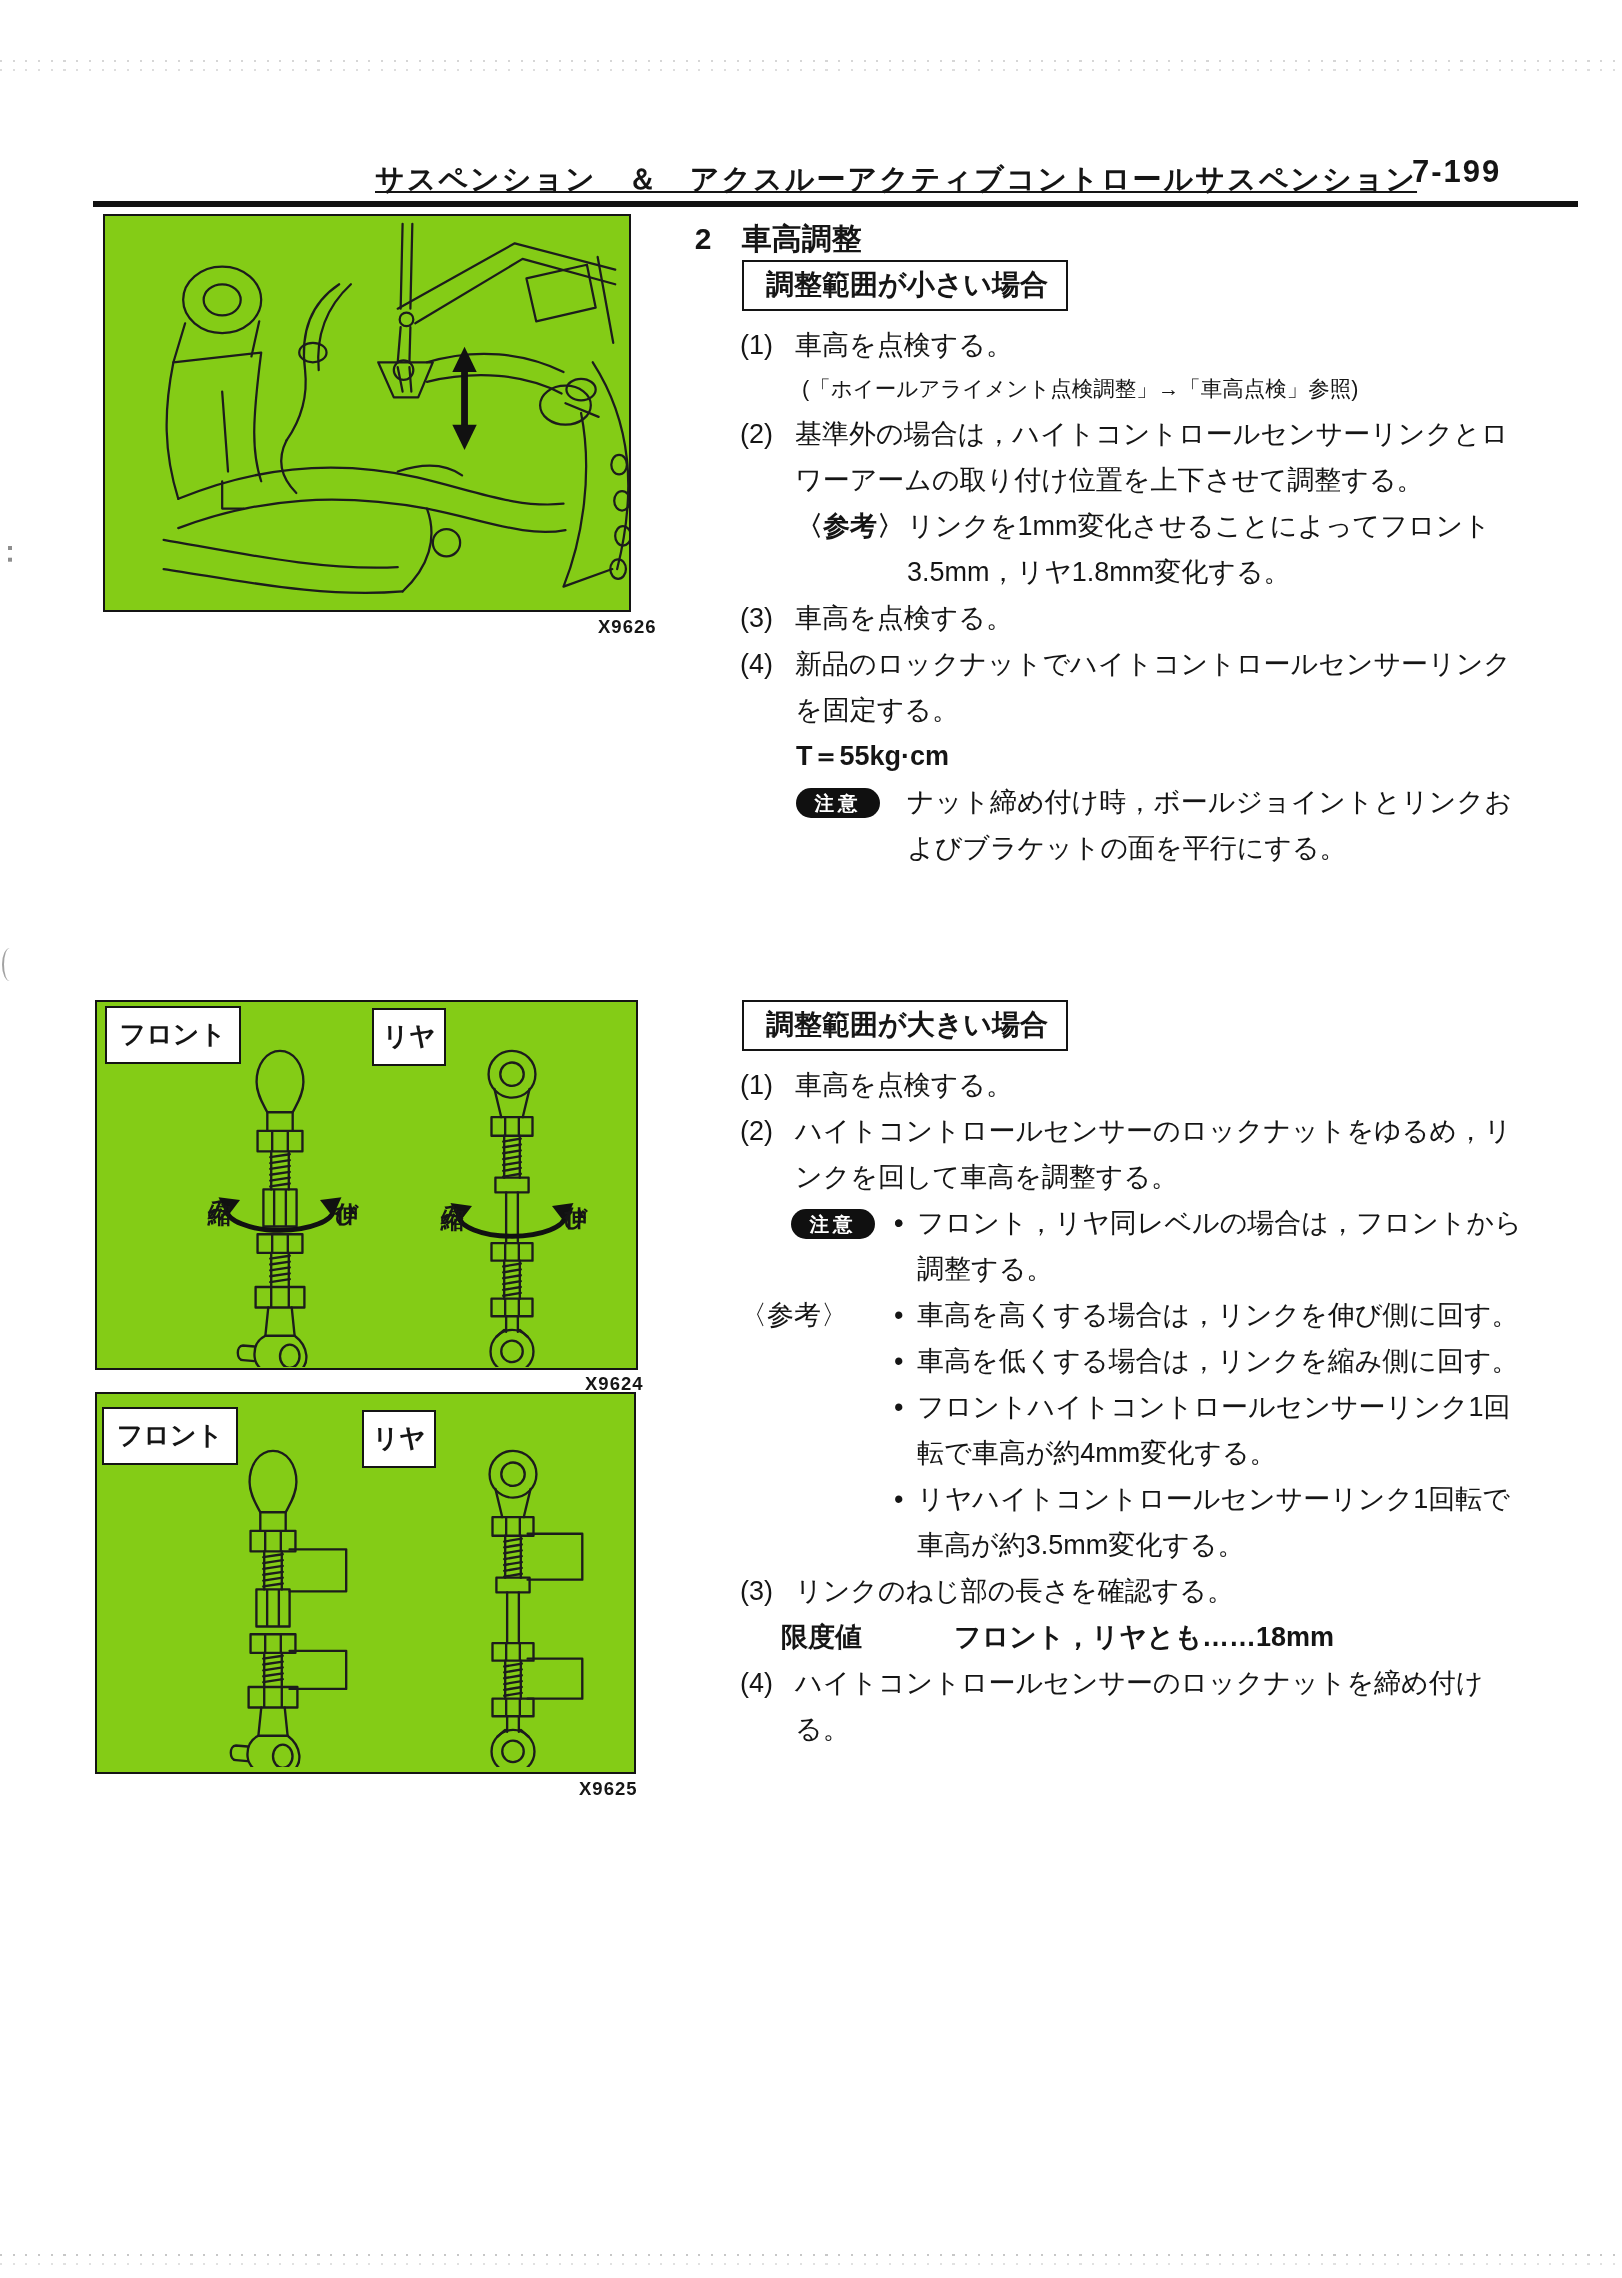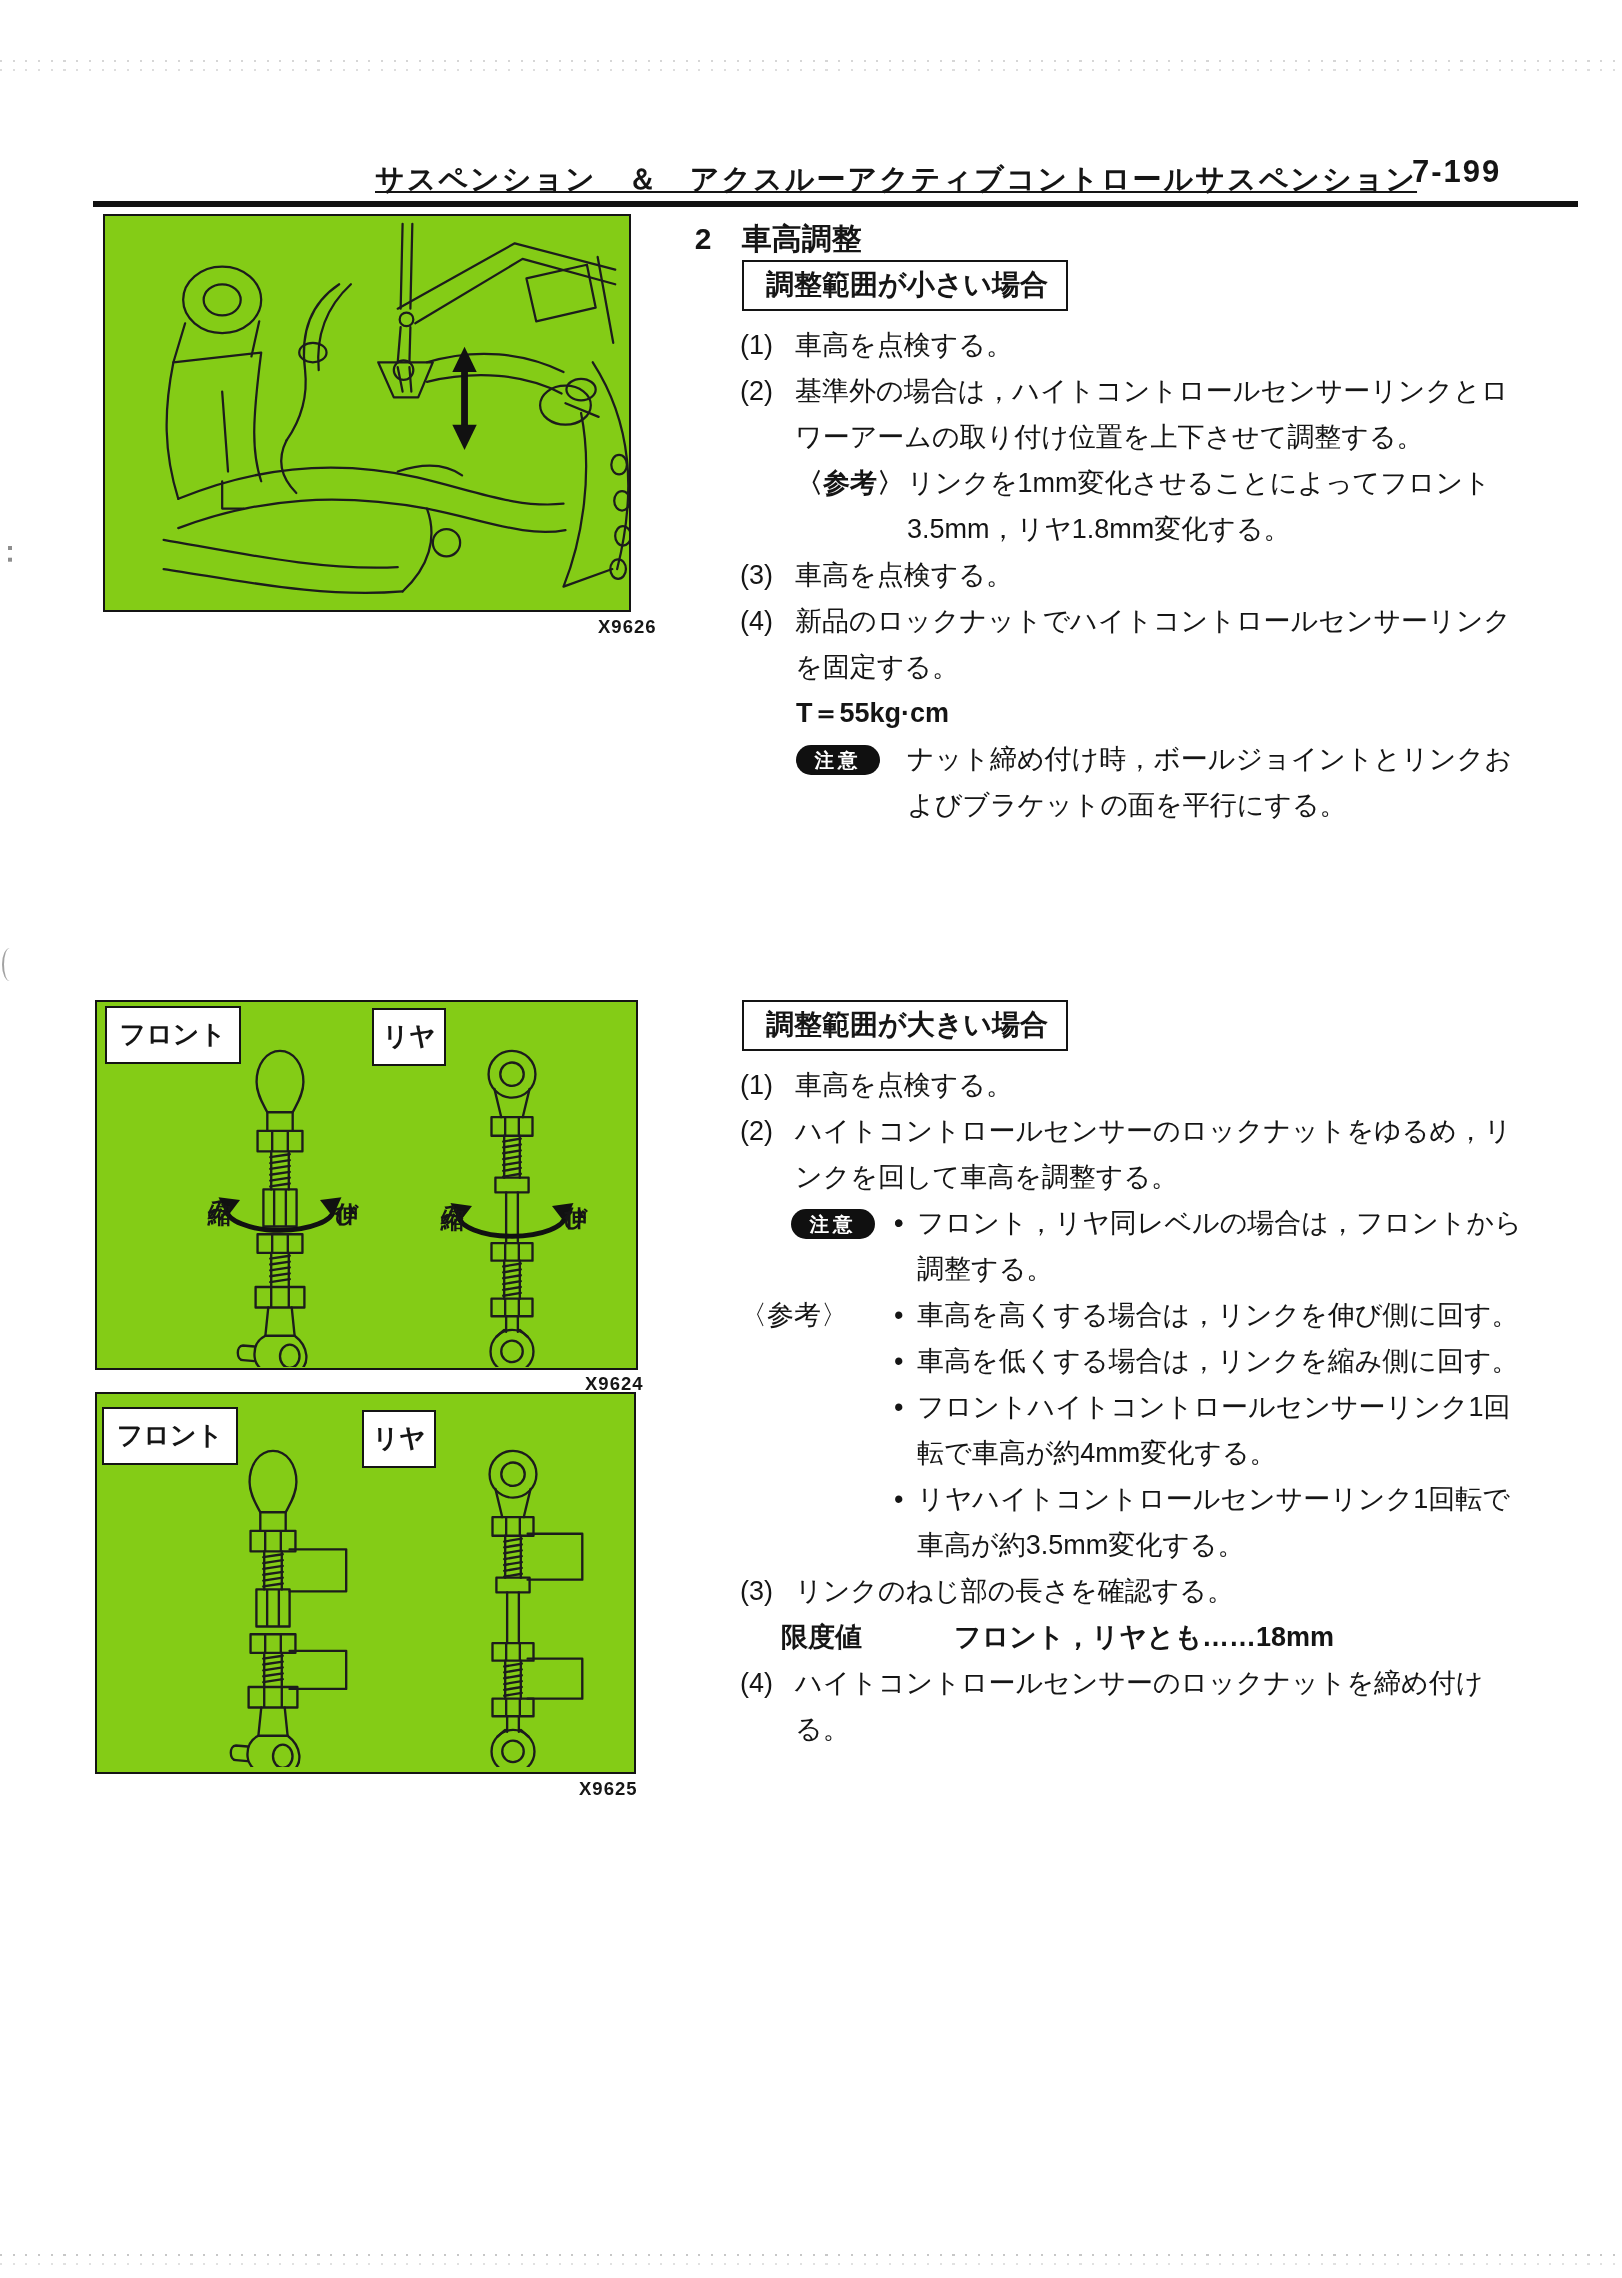--- a/index.html
+++ b/index.html
@@ -270,20 +270,21 @@
     <div class="sec-head">
       <span class="n">2</span>
       <span>車高調整</span>
     </div>
     <div><span class="subhead b0">調整範囲が小さい場合</span></div>
 
     <div class="step">
       <span class="num">(1)</span>
       <span class="txt">車高を点検する。</span>
     </div>
+    <div class="ref">(「ホイールアライメント点検調整」→「車高点検」参照)</div>
 
     <div class="step">
       <span class="num">(2)</span>
       <span class="txt">基準外の場合は，ハイトコントロールセンサーリンクとロワーアームの取り付け位置を上下させて調整する。</span>
     </div>
 
     <div class="labrow">
       <span class="lab">〈参考〉</span>
       <span class="txt">リンクを1mm変化させることによってフロント3.5mm，リヤ1.8mm変化する。</span>
     </div>

